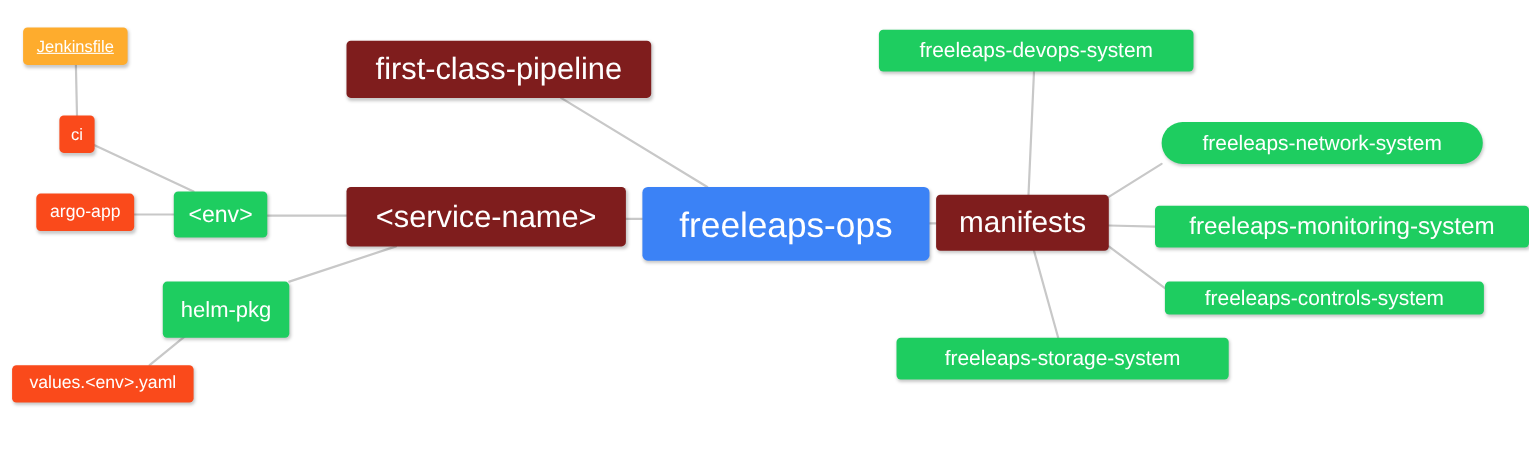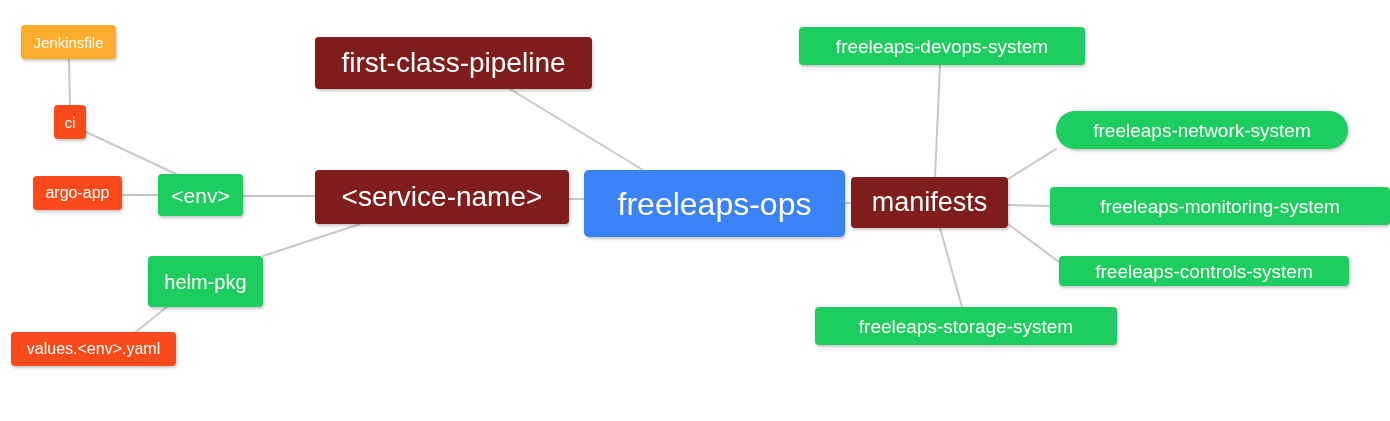--- a/index.html
+++ b/index.html
@@ -41,21 +41,21 @@
     padding: 0 10px;
     user-select: none;
   }
   .node.root {
     background: #3b82f6;
     border-radius: 5px;
   }
   .node.blue   { background: #7f1d1d; }
   .node.green  { background: #1ecd60; }
   .node.red    { background: #fa4a1b; }
-  .node.orange { background: #feac2d; }
+  .node.orange { background: #feac2d; text-decoration: underline; }
 </style>
 </head>
 <body>
 
 <div id="mindmap">
   <svg id="edge-layer" viewBox="0 0 1390 421" xmlns="http://www.w3.org/2000/svg">
       <line x1="69" y1="59" x2="70" y2="105" stroke="#c8c8c8" stroke-width="2" stroke-linecap="round"></line>
       <line x1="86" y1="132" x2="176" y2="174" stroke="#c8c8c8" stroke-width="2" stroke-linecap="round"></line>
       <line x1="122" y1="195" x2="158" y2="195" stroke="#c8c8c8" stroke-width="2" stroke-linecap="round"></line>
       <line x1="243" y1="196" x2="315" y2="196" stroke="#c8c8c8" stroke-width="2" stroke-linecap="round"></line>
@@ -76,17 +76,17 @@
       <div class="node red" style="left: 33px; top: 176px; width: 89px; height: 34px; font-size: 16px;">argo-app</div>
       <div class="node green" style="left: 158px; top: 174px; width: 85px; height: 42px; font-size: 21px;">&lt;env&gt;</div>
       <div class="node green" style="left: 148px; top: 256px; width: 115px; height: 51px; font-size: 20px;">helm-pkg</div>
       <div class="node red" style="left: 11px; top: 332px; width: 165px; height: 34px; font-size: 16px;">values.&lt;env&gt;.yaml</div>
       <div class="node blue" style="left: 315px; top: 37px; width: 277px; height: 52px; font-size: 28px;">first-class-pipeline</div>
       <div class="node blue" style="left: 315px; top: 170px; width: 254px; height: 54px; font-size: 28px;">&lt;service-name&gt;</div>
       <div class="node root" style="left: 584px; top: 170px; width: 261px; height: 67px; font-size: 32px;">freeleaps-ops</div>
       <div class="node blue" style="left: 851px; top: 177px; width: 157px; height: 51px; font-size: 27px;">manifests</div>
       <div class="node green" style="left: 799px; top: 27px; width: 286px; height: 38px; font-size: 19px;">freeleaps-devops-system</div>
       <div class="node green" style="left: 1056px; top: 111px; width: 292px; height: 38px; font-size: 19px; border-radius: 19px;">freeleaps-network-system</div>
-      <div class="node green" style="left: 1050px; top: 187px; width: 340px; height: 38px; font-size: 19px;">freeleaps-monitoring-system</div>
+      <div class="node green" style="left: 1050px; top: 187px; width: 340px; height: 38px; font-size: 22px;">freeleaps-monitoring-system</div>
       <div class="node green" style="left: 1059px; top: 256px; width: 290px; height: 30px; font-size: 19px;">freeleaps-controls-system</div>
       <div class="node green" style="left: 815px; top: 307px; width: 302px; height: 38px; font-size: 19px;">freeleaps-storage-system</div>
     </div>
 </div>
 
 </body></html>

